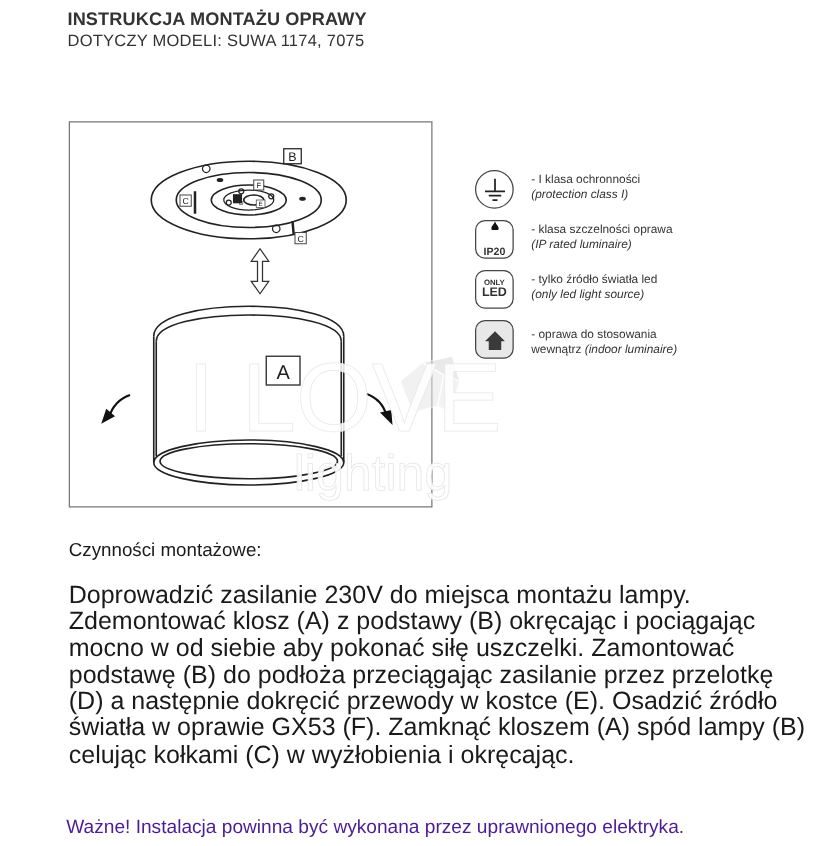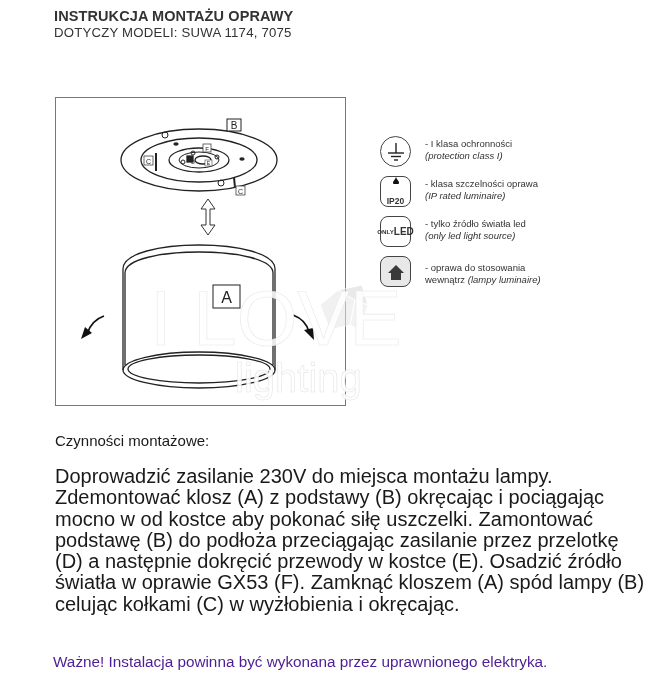--- a/index.html
+++ b/index.html
@@ -144,48 +144,48 @@
         </svg>
       <div class="ip-label">IP20</div>
     </div>
     <div class="legend-text">
       <div>- klasa szczelności oprawa</div>
       <div class="en">(IP rated luminaire)</div>
     </div>
   </div>
 
   <div class="legend-item">
-    <div class="legend-icon" style="flex-direction:row;">
+    <div class="legend-icon" style="flex-direction:column;">
       <div class="only-label">ONLY</div>
       <div class="led-label">LED</div>
     </div>
     <div class="legend-text">
       <div>- tylko źródło światła led</div>
       <div class="en">(only led light source)</div>
     </div>
   </div>
 
   <div class="legend-item">
     <div class="legend-icon" style="background:#e8e8e8;">
       <svg width="20" height="20">
           <polygon points="10,3 18,11 15,11 15,18 5,18 5,11 2,11" fill="#3a3a3a"></polygon>
         </svg>
     </div>
     <div class="legend-text" style="top:6px;">
       <div>- oprawa do stosowania</div>
-      <div><span>wewnątrz</span> <span class="en">(lampy luminaire)</span></div>
+      <div><span>wewnątrz</span> <span class="en">(indoor luminaire)</span></div>
     </div>
   </div>
 </div>
 
 <div class="section-heading">Czynności montażowe:</div>
 
 <div class="body-text">
   <div>Doprowadzić zasilanie 230V do miejsca montażu lampy.</div>
   <div>Zdemontować klosz (A) z podstawy (B) okręcając i pociągając</div>
-  <div>mocno w od kostce aby pokonać siłę uszczelki. Zamontować</div>
+  <div>mocno w od siebie aby pokonać siłę uszczelki. Zamontować</div>
   <div>podstawę (B) do podłoża przeciągając zasilanie przez przelotkę</div>
   <div>(D) a następnie dokręcić przewody w kostce (E). Osadzić źródło</div>
   <div>światła w oprawie GX53 (F). Zamknąć kloszem (A) spód lampy (B)</div>
   <div>celując kołkami (C) w wyżłobienia i okręcając.</div>
 </div>
 
 <div class="warning">Ważne! Instalacja powinna być wykonana przez uprawnionego elektryka.</div>
 
 </body></html>

